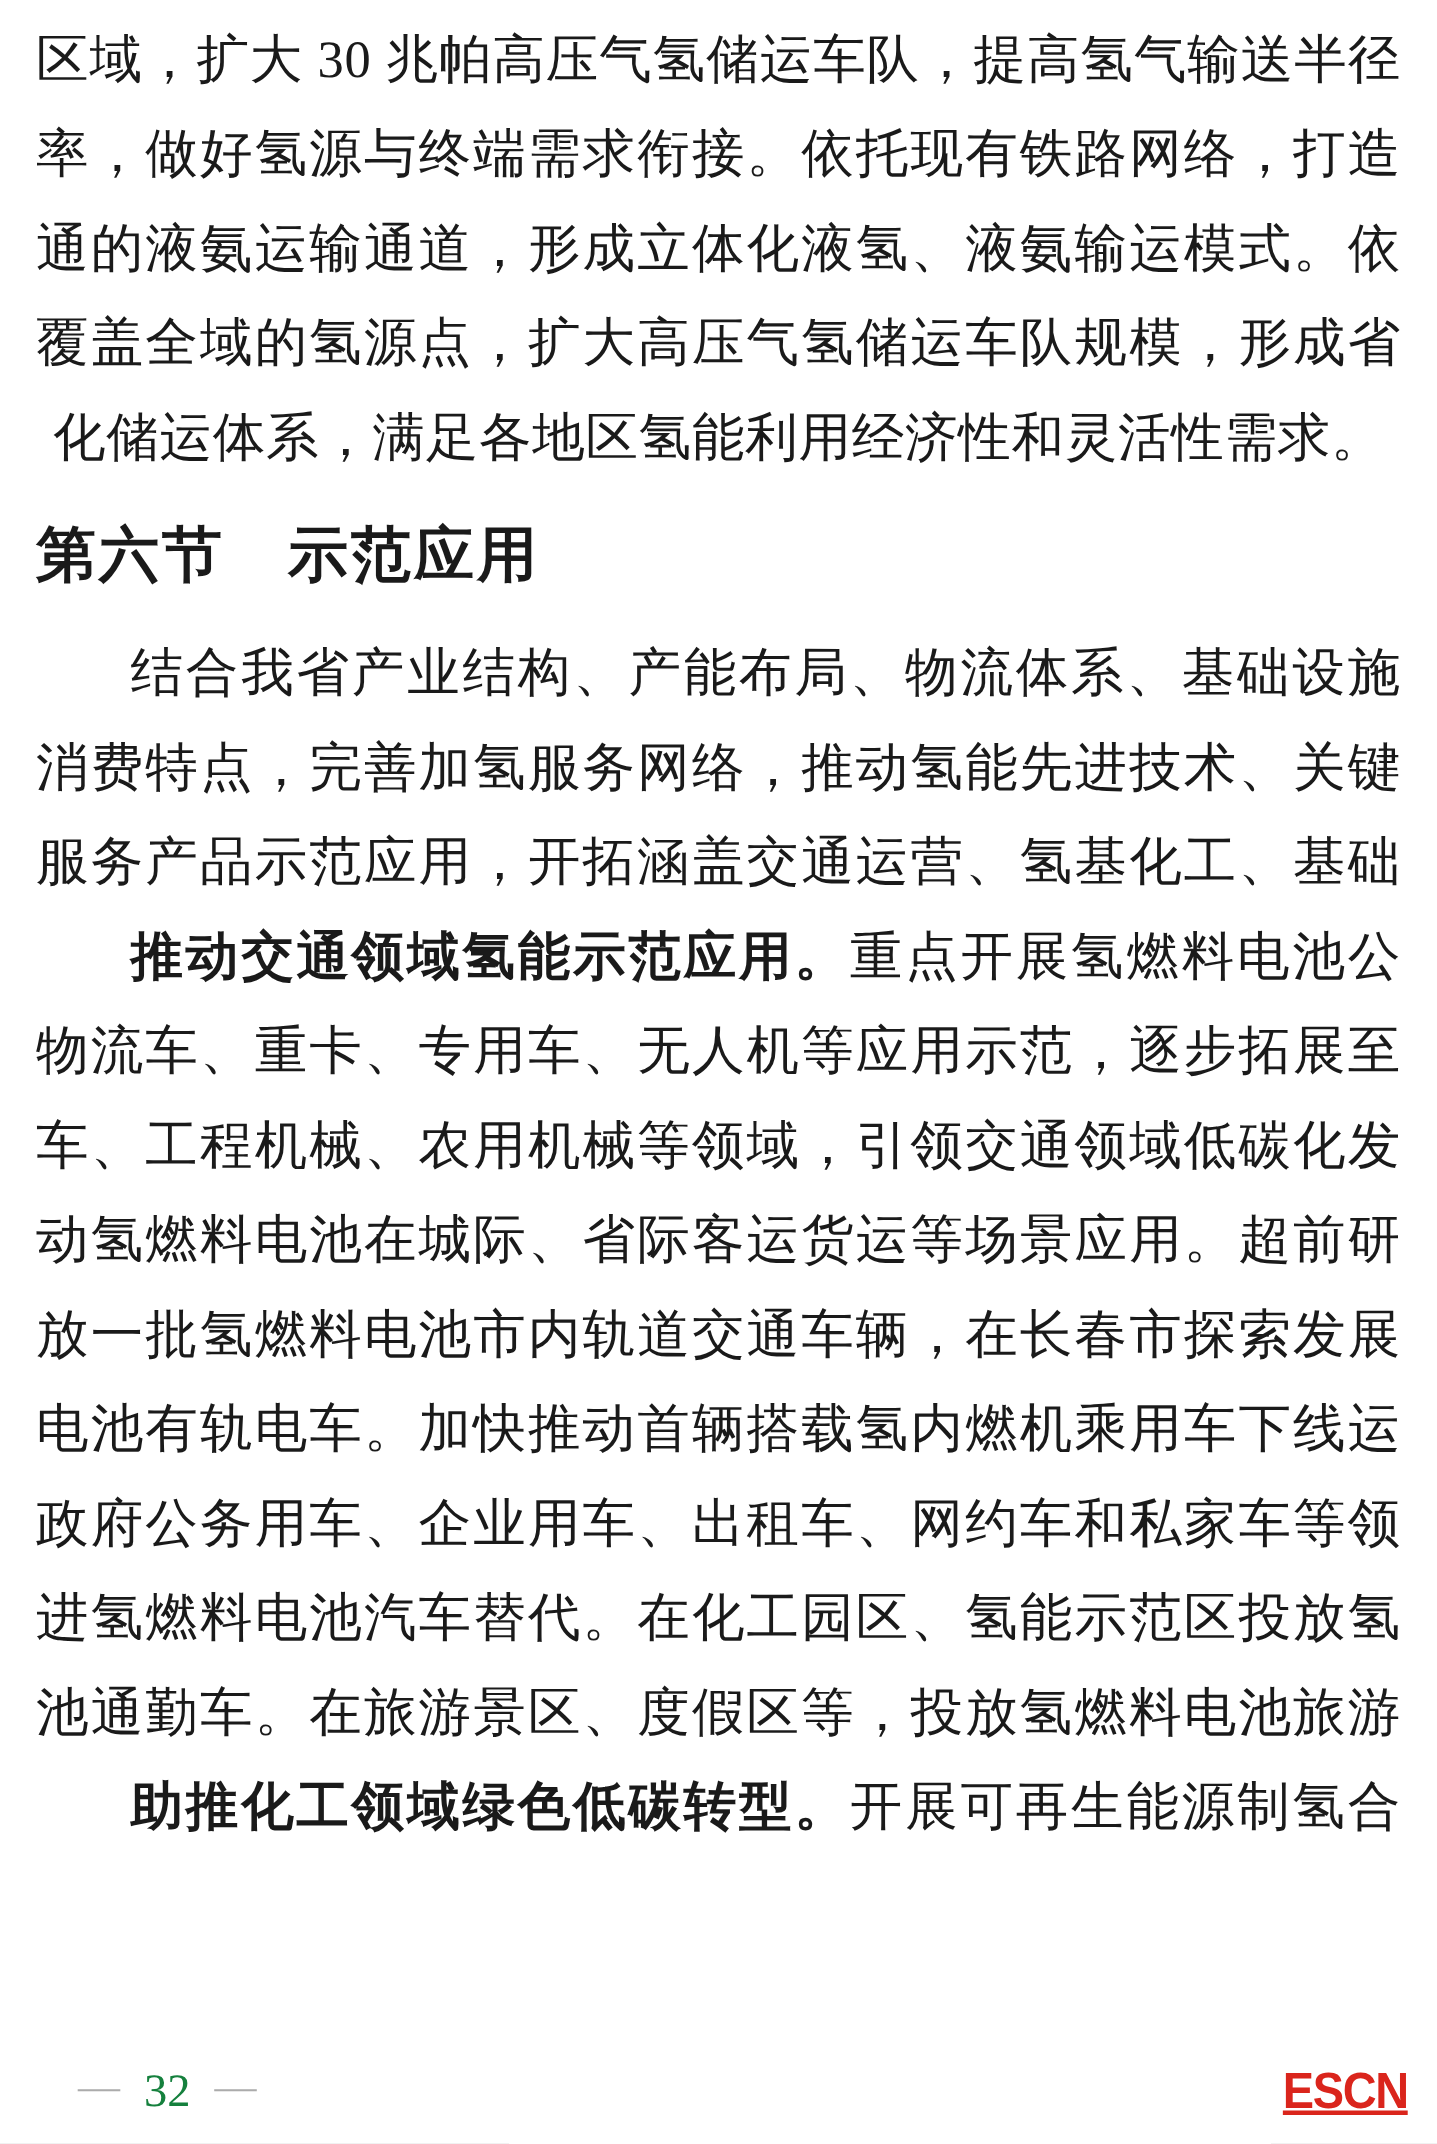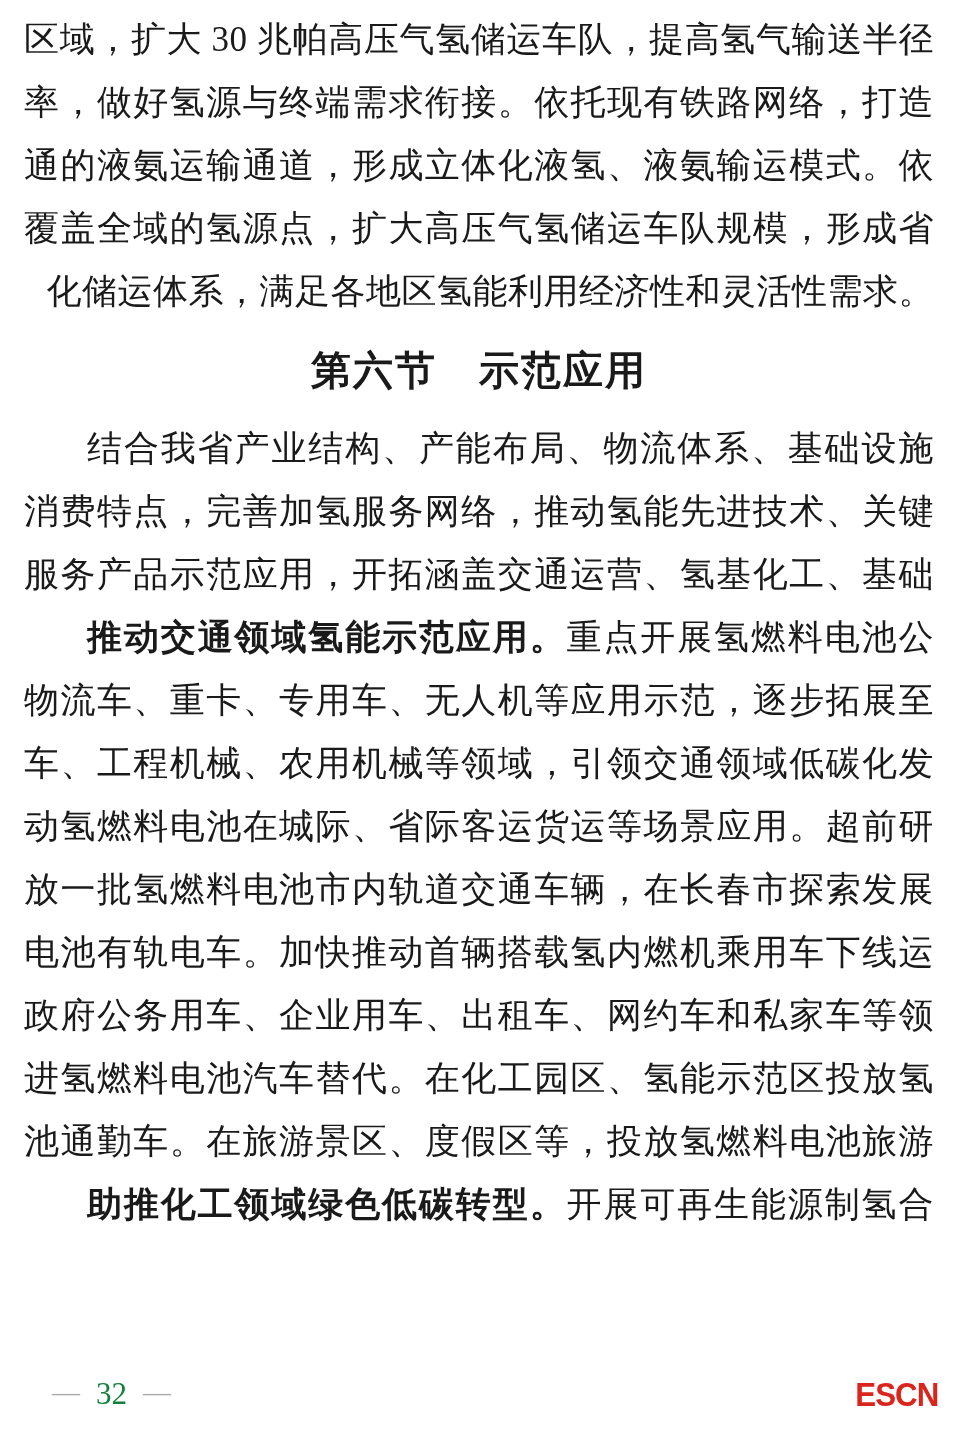--- a/index.html
+++ b/index.html
@@ -16,39 +16,38 @@
     position:absolute;
     left:24px;right:24px;top:8px;
   }
   .paragraph{margin:0;padding:0;}
   .line{
     font-size:35px;
     height:63px;
     line-height:63px;
     white-space:nowrap;
     overflow:hidden;
-    text-align:right;
+    text-align:center;
     letter-spacing:0.5px;
   }
   .line.just{
     text-align:justify;
     text-align-last:justify;
     text-justify:inter-character;
     white-space:normal;
   }
   .line.indent{padding-left:63px;}
   .seg{}
   .seg.bold{font-weight:bold;}
   .heading{
     font-family:"Liberation Sans","DejaVu Sans",sans-serif;
     font-weight:bold;
     font-size:40px;
     height:94px;
     line-height:94px;
-    text-align:center;
     letter-spacing:2px;
   }
   .footer{
     position:absolute;
     left:0;right:0;top:1368px;height:52px;
     display:flex;
     align-items:center;
     justify-content:space-between;
     padding:0 20px 0 52px;
     box-sizing:border-box;
@@ -64,20 +63,21 @@
   .pageno .dash{
     color:#ababab;
     font-size:28px;
     transform:translateY(-2px);
   }
   .logo{
     display:flex;
     align-items:center;
     font-weight:bold;
     white-space:nowrap;
+    text-decoration:underline;
   }
   .logo-en{
     font-family:"Liberation Sans","DejaVu Sans",sans-serif;
     font-weight:900;
     font-size:34px;
     letter-spacing:-1px;
     transform:scaleX(0.92);
     transform-origin:right;
   }
   .logo-zh{

